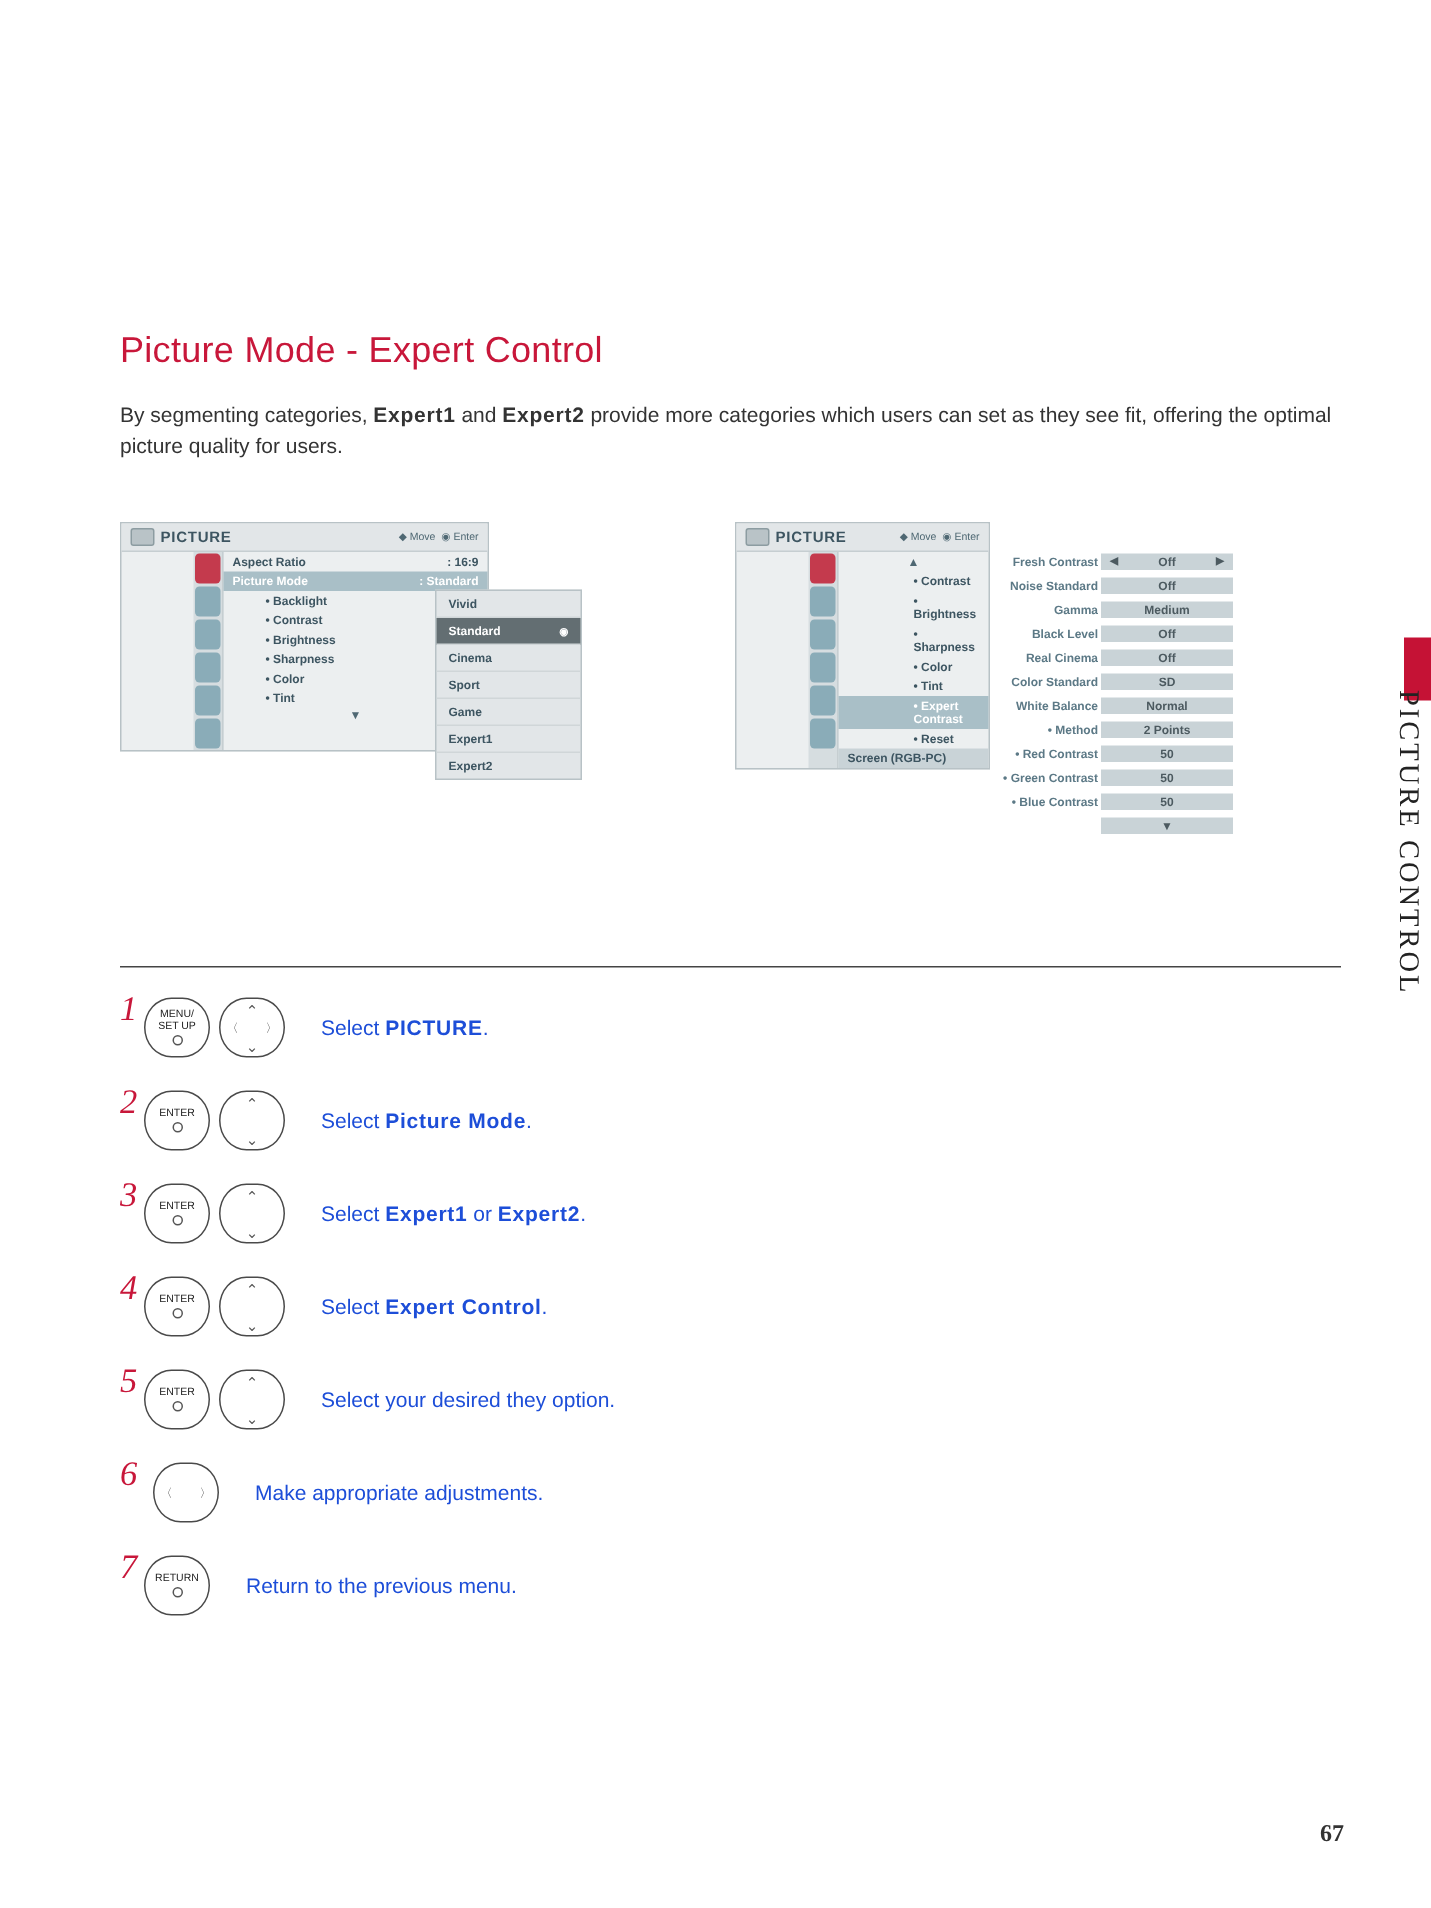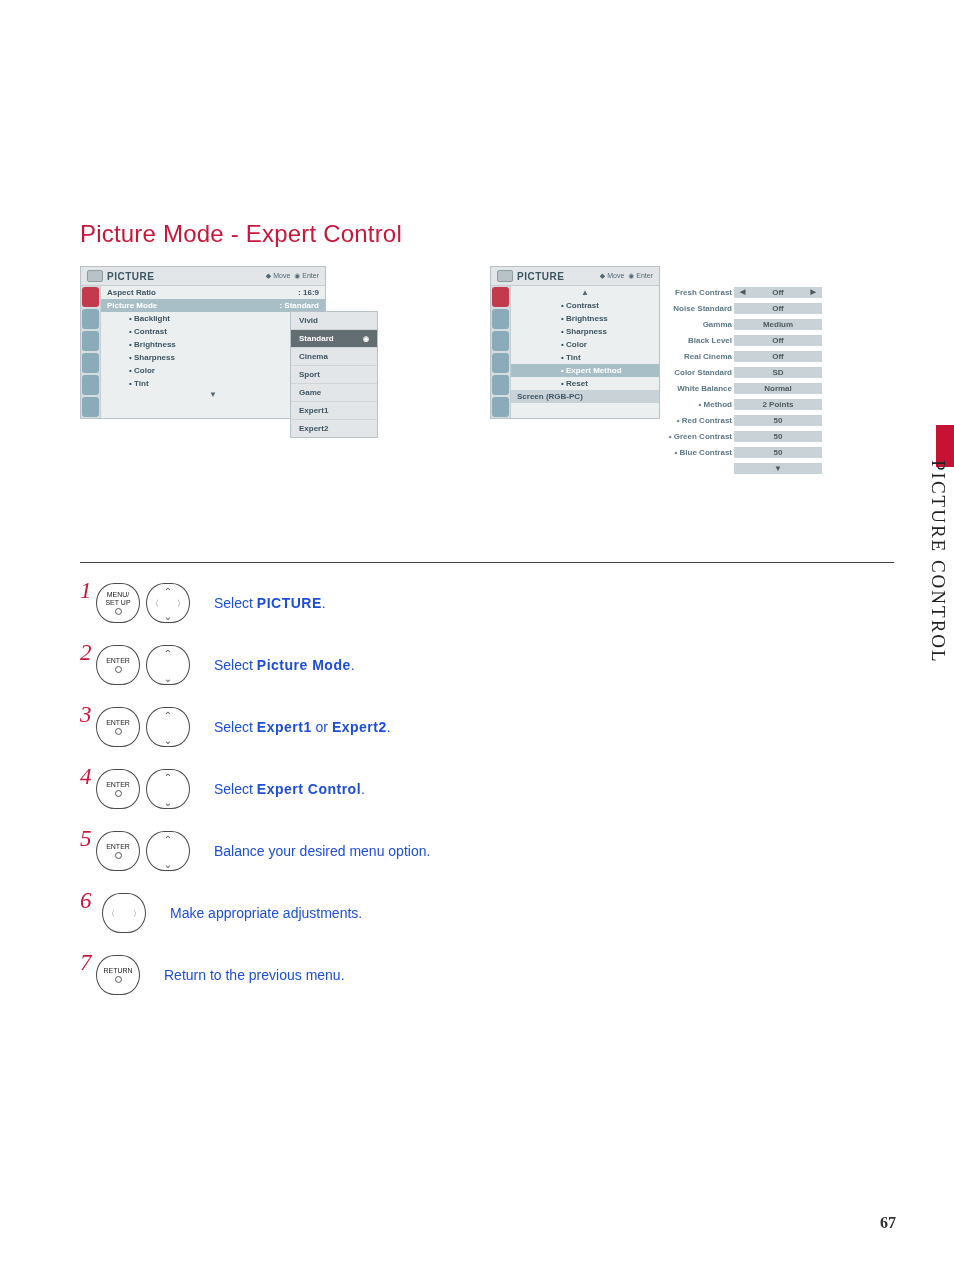--- a/index.html
+++ b/index.html
@@ -34,21 +34,21 @@
   .osd-header {
     display: flex; align-items: center; justify-content: space-between;
     padding: 3px 6px;
     background: #e2e6e8;
     border-bottom: 1px solid #c6ced1;
   }
   .osd-header .tcell { display: flex; align-items: center; gap: 4px; }
   .osd-header .tv { width: 16px; height: 12px; background: #b9c3c7; border: 1px solid #8c9ca1; border-radius: 2px; display:inline-block;}
   .osd-title { font-weight: 700; font-size: 10px; letter-spacing: 0.5px; }
   .osd-hint { font-size: 7px; color: #4f6873;}
-  .osd-body { display: flex; }
+  .osd-body { display: flex; margin-left: 48px; }
   .osd-iconcol {
     width: 20px; display: flex; flex-direction: column;
     background: #d6dde0;
     border-right: 1px solid #c6ced1;
   }
   .osd-iconcol .ic {
     height: 20px; margin: 1px; border-radius: 3px;
     background: #8aacb8;
     display:flex; align-items:center; justify-content:center;
   }
@@ -64,21 +64,21 @@
   .osd-line .val { color: #4f6873; font-weight: 700;}
   .osd-line .bar {
     width: 10px; height: 6px; background: #8aacb8; margin-left: 4px;
     display:inline-block;
   }
   .osd-arrowdown { text-align:center; font-size:8px; color:#4f6873; padding:0 0 2px 0;}
 
   
   .popup {
     position: absolute;
-    width: 88px;
+    width: 98px;
     font-size: 8px; font-weight: 700;
     background: #e2e6e8;
     border: 1px solid #b8c2c6;
   }
   .popup .row { padding: 4px 8px; border-bottom: 1px solid #d0d6d8; color:#3d5561;}
   .popup .row:last-child{border-bottom:none;}
   .popup .row.sel { background: #636e72; color:#fff; display:flex; justify-content:space-between; align-items:center;}
   .popup .row.sel::after { content:"◉"; font-size:7px;}
   
   
@@ -147,20 +147,27 @@
   .step .text .b{ font-weight:700; letter-spacing:0.5px;}
 
   .pagenum{ position:absolute; bottom:40px; right:58px; font-size:16px; font-weight:700; font-family:"Times New Roman",serif; color:#333;}
 </style>
 </head>
 <body>
 
 <div class="page">
   <h1 class="title">Picture Mode - Expert Control</h1>
 
+  <p class="intro">
+    <span>By segmenting categories, </span>
+    <span class="b">Expert1</span>
+    <span> and </span>
+    <span class="b">Expert2</span>
+    <span> provide more categories which users can set as they see fit, offering the optimal picture quality for users.</span>
+  </p>
 
   <div class="osd-row">
 
     <div class="osd" style="left:0;top:0;">
       <div class="osd-header">
         <div class="tcell">
             <span class="tv"></span>
           <span class="osd-title">PICTURE</span>
           </div>
         <div class="osd-hint">
@@ -248,21 +255,21 @@
           <div class="ic"></div>
         </div>
         <div class="osd-main">
           <div class="osd-arrowdown" style="padding-top:2px;">▲</div>
           <div id="right-scroll">
               <div class="osd-line sub" style="padding-left: 50px;">• Contrast</div>
               <div class="osd-line sub" style="padding-left: 50px;">• Brightness</div>
               <div class="osd-line sub" style="padding-left: 50px;">• Sharpness</div>
               <div class="osd-line sub" style="padding-left: 50px;">• Color</div>
               <div class="osd-line sub" style="padding-left: 50px;">• Tint</div>
-              <div class="osd-line sub" style="padding-left: 50px; background: rgb(169, 191, 199); color: rgb(255, 255, 255);">• Expert Method</div>
+              <div class="osd-line sub" style="padding-left: 50px; background: rgb(169, 191, 199); color: rgb(255, 255, 255);">• Expert Contrast</div>
               <div class="osd-line sub" style="padding-left: 50px;">• Reset</div>
             </div>
           <div class="osd-line" style="background:#c9d3d7;align-items:flex-end;">
             <span>Screen (RGB-PC)</span>
               <span></span>
           </div>
         </div>
       </div>
     </div>
 
@@ -350,21 +357,21 @@
       <div class="step">
         <div class="num">4</div>
         <div class="remote small-text">ENTER<div class="dot"></div></div>
         <div class="dpad updown"></div>
         <div class="text">Select <span class="b">Expert Control</span>.</div>
       </div>
       <div class="step">
         <div class="num">5</div>
         <div class="remote small-text">ENTER<div class="dot"></div></div>
         <div class="dpad updown"></div>
-        <div class="text">Balance your desired menu option.</div>
+        <div class="text">Select your desired they option.</div>
       </div>
       <div class="step">
         <div class="num">6</div>
         <div class="dpad lr">
           <span class="l">〈</span>
           <span class="r">〉</span>
         </div>
         <div class="text">Make appropriate adjustments.</div>
       </div>
       <div class="step">

